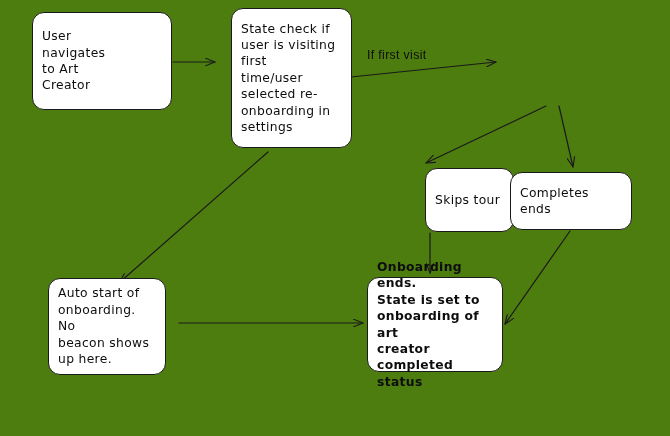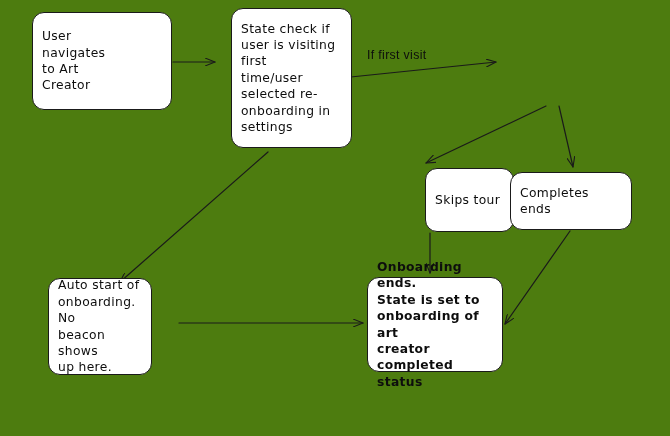--- a/index.html
+++ b/index.html
@@ -56,21 +56,21 @@
     white-space: nowrap;
     z-index: 3;
   }
 
   
   #node-user-navigates   { left: 32px;  top: 12px;  width: 140px; height: 98px; }
   #node-state-check      { left: 219px; top: 8px;   width: 121px; height: 140px; margin-left: 12px; }
   #node-beacon-shows     { left: 500px; top: 28px;  width: 137px; height: 76px; }
   #node-skips-tour       { left: 385px; top: 168px; width: 89px;  height: 64px; margin-left: 40px; }
   #node-completes-tour   { left: 510px; top: 172px; width: 122px; height: 58px; }
-  #node-auto-start       { left: 48px;  top: 278px; width: 104px; height: 97px; }
+  #node-auto-start       { left: 48px;  top: 278px; width: 118px; height: 97px; }
   #node-onboarding-ends  { left: 367px; top: 277px; width: 136px; height: 95px; font-weight: bold; }
 
   
   #edge-label-first-visit     { left: 367px; top: 48px; }
   #edge-label-re-onboarding   { left: 97px;  top: 172px; }
 </style>
 </head>
 <body>
 
 <div id="canvas">

